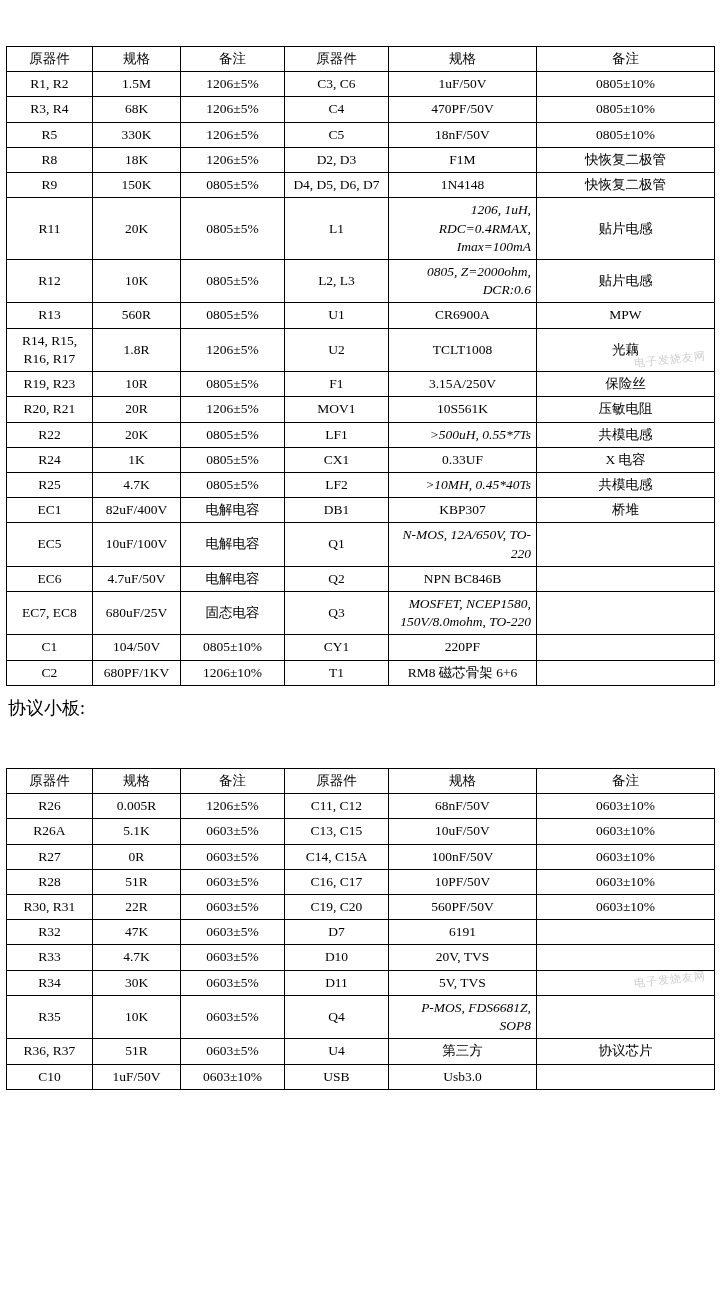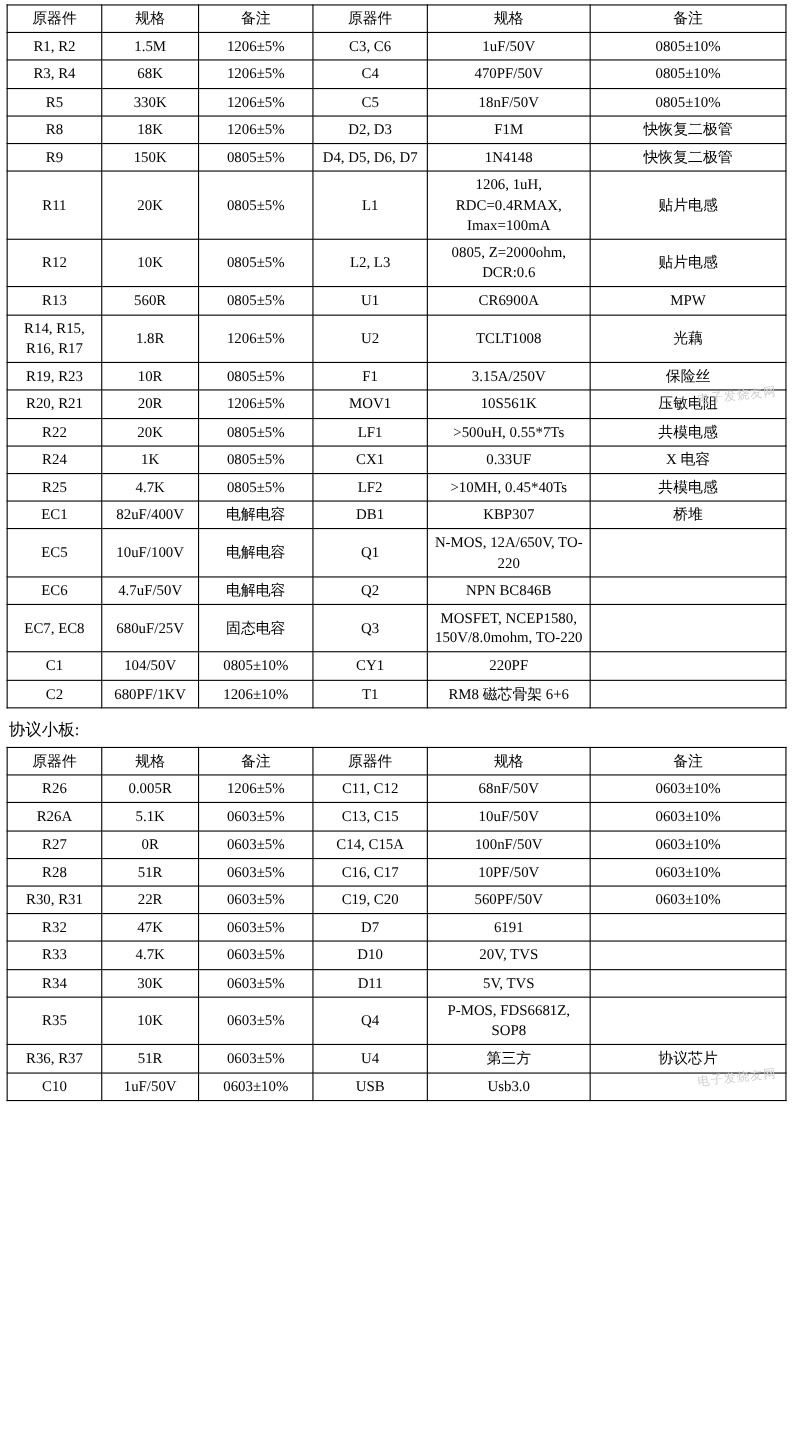--- a/index.html
+++ b/index.html
@@ -15,43 +15,44 @@
   }
   .page {
     width: 720px;
     box-sizing: border-box;
     padding: 4px 6px 6px 6px;
   }
   table.bom {
     border-collapse: collapse;
     width: 708px;
     table-layout: fixed;
+    margin-top: 42px;
   }
   table.bom td, table.bom th {
     border: 1px solid #000;
     font-size: 13.5px;
     line-height: 1.35;
     padding: 3px 5px;
     vertical-align: middle;
     font-weight: normal;
   }
   col.c1 { width: 86px; }
   col.c2 { width: 88px; }
   col.c3 { width: 104px; }
   col.c4 { width: 104px; }
   col.c5 { width: 148px; }
   col.c6 { width: 178px; }
 
   .ctr { text-align: center; }
-  .lft { text-align: center; }
+  .lft { text-align: right; font-style: italic; }
 
   .hdr td { text-align: center; }
 
   .section-label {
-    font-size: 15px;
+    font-size: 18px;
     padding: 10px 2px 6px 2px;
     text-align: left;
   }
   .watermark {
     position: absolute;
     right: 14px;
     color: #cfcfcf;
     font-size: 11px;
     letter-spacing: 1px;
     transform: rotate(-6deg);

